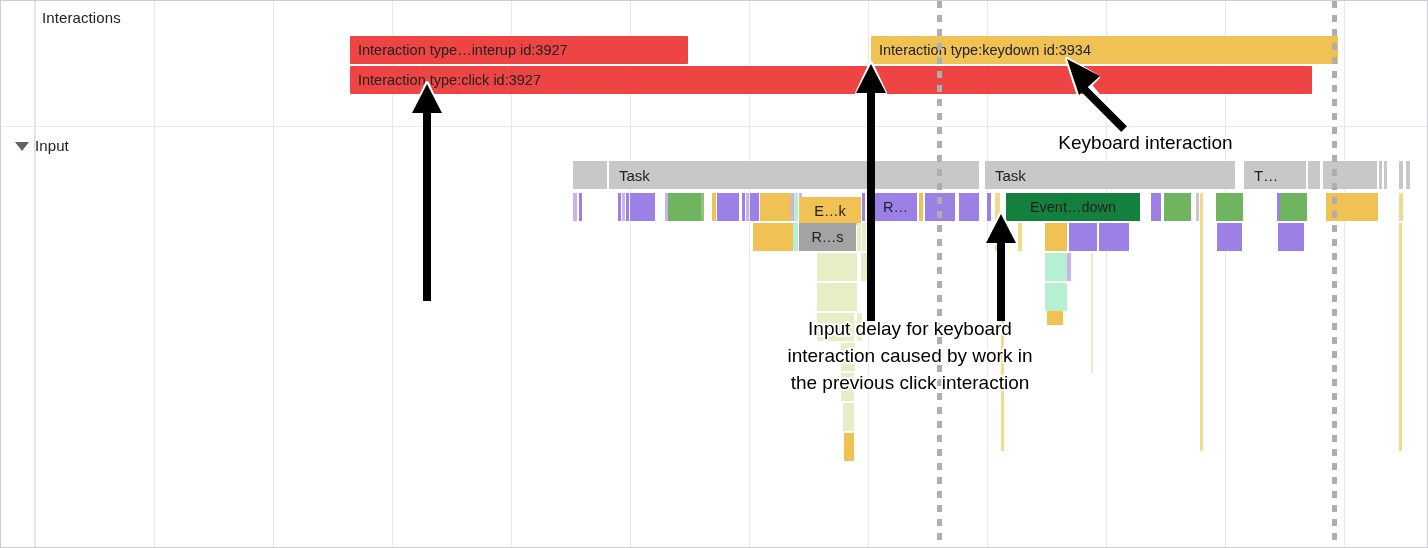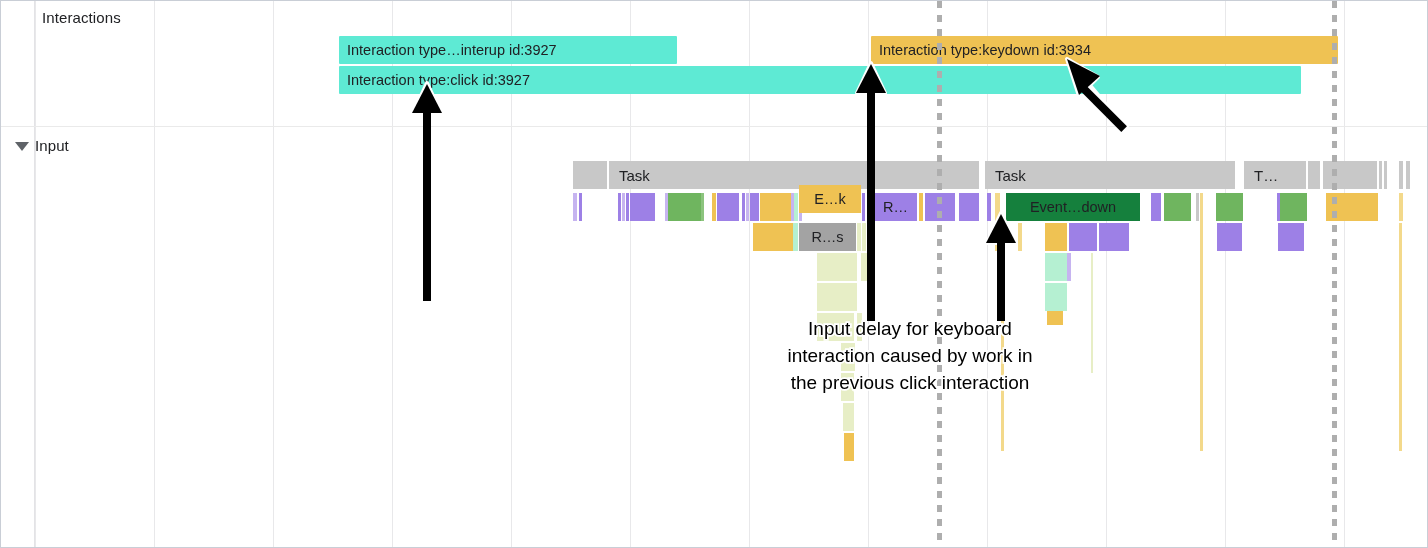--- a/index.html
+++ b/index.html
@@ -51,21 +51,21 @@
     position:absolute;
     box-sizing:border-box;
     display:flex;align-items:center;
     font-size:14.5px;
     color:#202124;
     padding-left:8px;
     white-space:nowrap;
     overflow:hidden;
     border-radius:1px;
   }
-  .ibar.light{background:#5eead4;}
+  .ibar.light{background:#ef4444;margin-left:11px;}
   .ibar.dark{background:#efc253;}
 
   
   .blk{
     position:absolute;
     box-sizing:border-box;
     overflow:hidden;
     white-space:nowrap;
   }
   .blk.lbl{
@@ -170,21 +170,21 @@
     <div class="blk" style="left:741px;top:192px;width:3px;height:28px;background:#9d80e6"></div>
     <div class="blk" style="left:745px;top:192px;width:3px;height:28px;background:#c6b4f0"></div>
     <div class="blk" style="left:749px;top:192px;width:9px;height:28px;background:#9d80e6"></div>
 
     <div class="blk" style="left:759px;top:192px;width:38px;height:28px;background:#efc253"></div>
     <div class="blk" style="left:798px;top:192px;width:3px;height:28px;background:#c6b4f0"></div>
 
     <div class="blk" style="left:790px;top:192px;width:3px;height:28px;background:#c6b4f0"></div>
     <div class="blk" style="left:793px;top:192px;width:4px;height:28px;background:#b5f0d2"></div>
 
-    <div class="blk lbl" style="left:798px;top:184px;width:62px;height:28px;background:#efc253">E…k</div>
+    <div class="blk lbl" style="left:798px;top:196px;width:62px;height:28px;background:#efc253">E…k</div>
 
     <div class="blk" style="left:861px;top:192px;width:3px;height:28px;background:#9d80e6"></div>
     <div class="blk" style="left:866px;top:192px;width:6px;height:28px;background:#9d80e6"></div>
 
     <div class="blk lbl" style="left:873px;top:192px;width:43px;height:28px;background:#9d80e6">R…</div>
     <div class="blk" style="left:918px;top:192px;width:4px;height:28px;background:#efc253"></div>
     <div class="blk" style="left:924px;top:192px;width:30px;height:28px;background:#9d80e6"></div>
     <div class="blk" style="left:958px;top:192px;width:20px;height:28px;background:#9d80e6"></div>
 
     <div class="blk" style="left:986px;top:192px;width:4px;height:28px;background:#9d80e6"></div>
@@ -270,18 +270,19 @@
     </g>
 
     <g>
       <path d="M1126,126 L1087,86 L1097,76 L1066,58 L1077,92 L1087,82 L1120,121 Z" fill="#000" stroke="#fff" stroke-width="4" stroke-linejoin="round"></path>
       <path d="M1066,58 L1099,75 L1078,94 Z" fill="#000"></path>
       <rect x="1076" y="84" width="8" height="62" fill="#000" transform="rotate(-45 1080 85)"></rect>
     </g>
   </svg>
 
 
+  <div class="anno" style="left:1031px;top:128px;width:227px">Keyboard interaction</div>
 
   <div class="anno" style="left:750px;top:314px;width:318px">Input delay for keyboard
 interaction caused by work in
 the previous click interaction</div>
 
 </div>
 
 </body></html>

